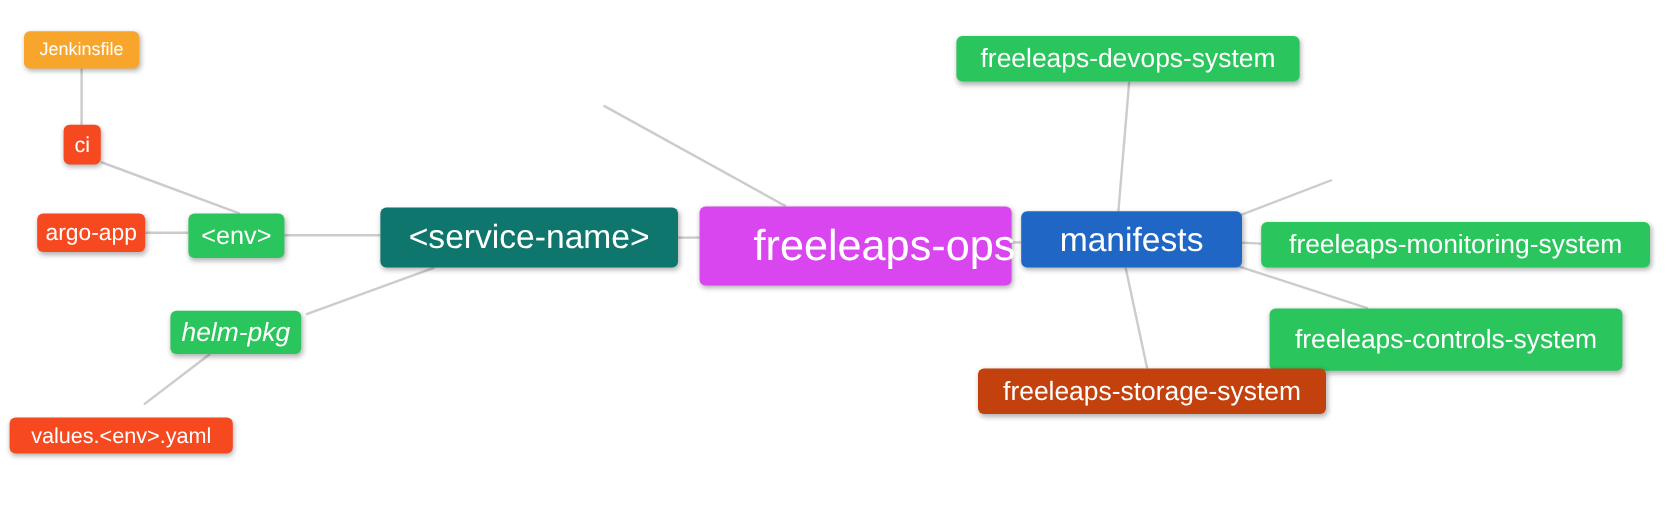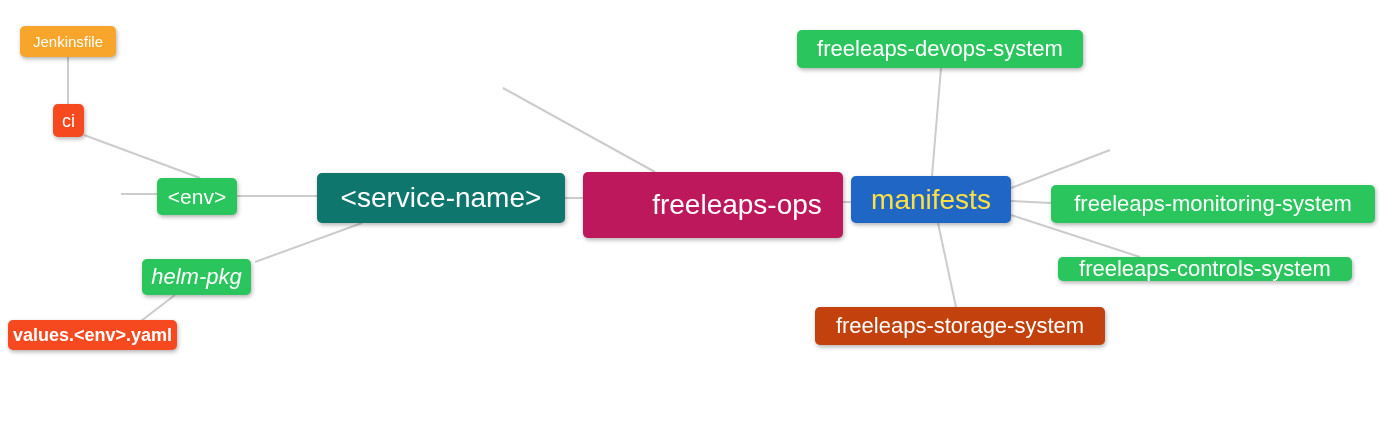--- a/index.html
+++ b/index.html
@@ -64,24 +64,25 @@
       <line x1="843" y1="202" x2="851" y2="202" stroke="#cccccc" stroke-width="2"></line>
       <line x1="932" y1="176" x2="941" y2="68" stroke="#cccccc" stroke-width="2"></line>
       <line x1="1011" y1="188" x2="1110" y2="150" stroke="#cccccc" stroke-width="2"></line>
       <line x1="1011" y1="201" x2="1051" y2="203" stroke="#cccccc" stroke-width="2"></line>
       <line x1="1011" y1="215" x2="1140" y2="257" stroke="#cccccc" stroke-width="2"></line>
       <line x1="938" y1="223" x2="956" y2="307" stroke="#cccccc" stroke-width="2"></line>
     </svg>
   <div class="nodes">
       <div class="node" style="left: 20px; top: 26px; width: 96px; height: 31px; background: rgb(247, 166, 43); color: rgb(255, 255, 255); font-size: 15px;">Jenkinsfile</div>
       <div class="node" style="left: 53px; top: 104px; width: 31px; height: 33px; background: rgb(246, 73, 31); color: rgb(255, 255, 255); font-size: 18px;">ci</div>
+      <div class="node" style="left: 31px; top: 178px; width: 90px; height: 32px; background: rgb(246, 73, 31); color: rgb(255, 255, 255); font-size: 19px;">argo-app</div>
       <div class="node" style="left: 157px; top: 178px; width: 80px; height: 37px; background: rgb(43, 197, 94); color: rgb(255, 255, 255); font-size: 21px;">&lt;env&gt;</div>
       <div class="node" style="left: 142px; top: 259px; width: 109px; height: 36px; background: rgb(43, 197, 94); color: rgb(255, 255, 255); font-size: 22px; font-style: italic;">helm-pkg</div>
-      <div class="node" style="left: 8px; top: 320px; width: 169px; height: 30px; background: rgb(246, 73, 31); color: rgb(255, 255, 255); font-size: 18px; font-weight: bold;">values.&lt;env&gt;.yaml</div>
+      <div class="node" style="left: 8px; top: 348px; width: 186px; height: 30px; background: rgb(246, 73, 31); color: rgb(255, 255, 255); font-size: 18px;">values.&lt;env&gt;.yaml</div>
       <div class="node" style="left: 317px; top: 173px; width: 248px; height: 50px; background: #0f766e; color: rgb(255, 255, 255); font-size: 28px;">&lt;service-name&gt;</div>
-      <div class="node" style="left: 583px; top: 172px; width: 260px; height: 66px; background: #be185d; color: rgb(255, 255, 255); font-size: 28px; padding-left: 48px;">freeleaps-ops</div>
-      <div class="node" style="left: 851px; top: 176px; width: 160px; height: 47px; background: rgb(32, 102, 196); color: #fde047; font-size: 28px;">manifests</div>
+      <div class="node" style="left: 583px; top: 172px; width: 260px; height: 66px; background: #d946ef; color: rgb(255, 255, 255); font-size: 36px; padding-left: 48px;">freeleaps-ops</div>
+      <div class="node" style="left: 851px; top: 176px; width: 184px; height: 47px; background: rgb(32, 102, 196); color: #ffffff; font-size: 28px;">manifests</div>
       <div class="node" style="left: 797px; top: 30px; width: 286px; height: 38px; background: rgb(43, 197, 94); color: rgb(255, 255, 255); font-size: 22px;">freeleaps-devops-system</div>
       <div class="node" style="left: 1051px; top: 185px; width: 324px; height: 38px; background: rgb(43, 197, 94); color: rgb(255, 255, 255); font-size: 22px;">freeleaps-monitoring-system</div>
-      <div class="node" style="left: 1058px; top: 257px; width: 294px; height: 24px; background: rgb(43, 197, 94); color: rgb(255, 255, 255); font-size: 22px;">freeleaps-controls-system</div>
+      <div class="node" style="left: 1058px; top: 257px; width: 294px; height: 52px; background: rgb(43, 197, 94); color: rgb(255, 255, 255); font-size: 22px;">freeleaps-controls-system</div>
       <div class="node" style="left: 815px; top: 307px; width: 290px; height: 38px; background: #c2410c; color: rgb(255, 255, 255); font-size: 22px;">freeleaps-storage-system</div>
     </div>
 </div>
 
 </body></html>

